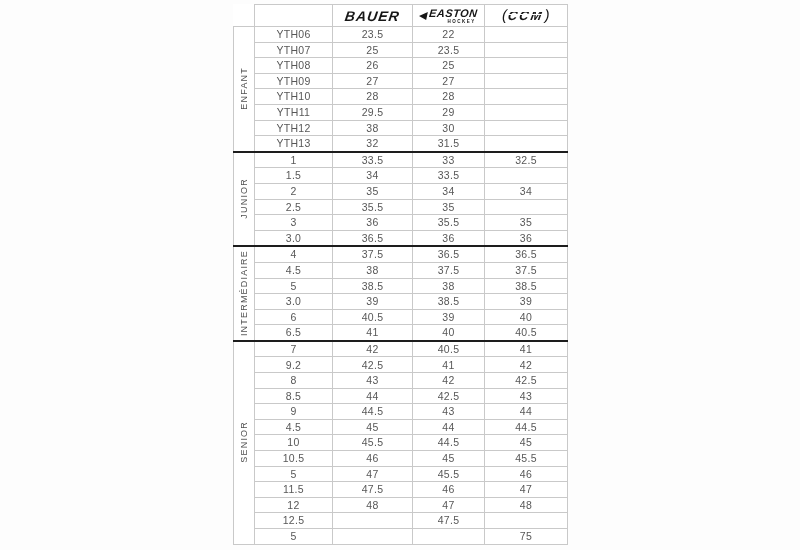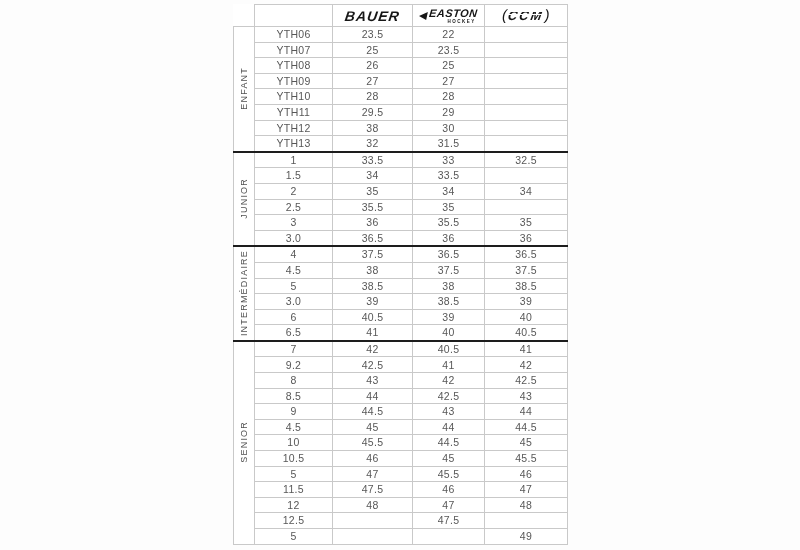--- a/index.html
+++ b/index.html
@@ -338,17 +338,17 @@
         <tr>
           <td>12.5</td>
           <td></td>
           <td>47.5</td>
           <td></td>
         </tr>
         <tr>
           <td>5</td>
           <td></td>
           <td></td>
-          <td>49</td>
+          <td>75</td>
         </tr>
       </tbody>
   </table>
 </div>
 
 </body></html>

